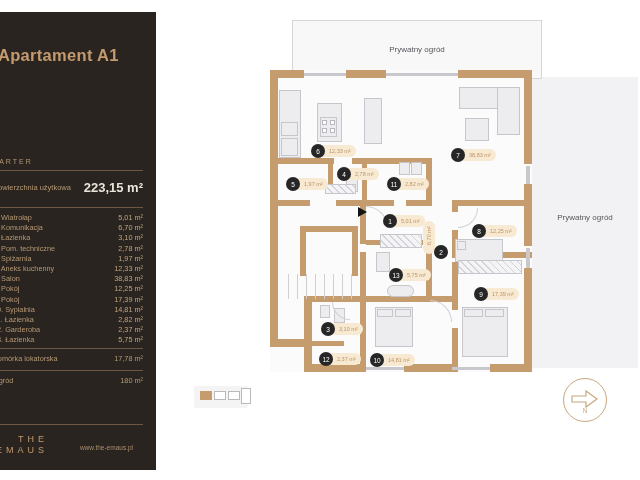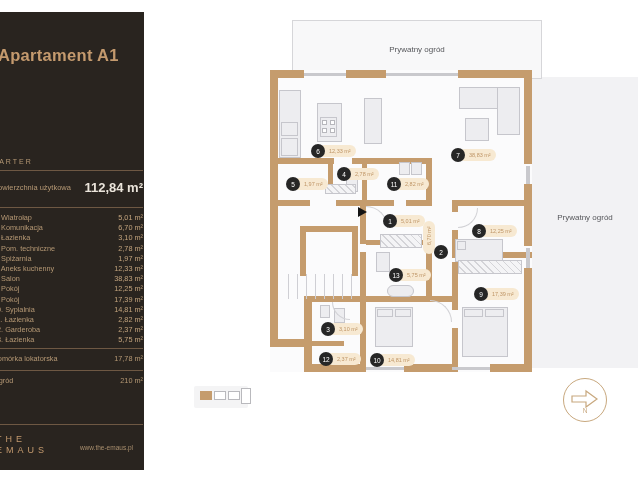--- a/index.html
+++ b/index.html
@@ -1,20 +1,20 @@
 <!DOCTYPE html>
 <html><head>
 <meta charset="utf-8">
 <style>
   html,body{margin:0;padding:0;background:#fff;}
   .stage{position:relative;width:640px;height:480px;background:#fff;overflow:hidden;
          font-family:"Liberation Sans",sans-serif;}
   
-  .sidebar{position:absolute;left:0;top:12px;width:144px;height:458px;
-           background:var(--sidebar-bg,#29241f);overflow:hidden;}
+  .sidebar{position:absolute;left:0;top:12px;width:156px;height:458px;
+           background:var(--sidebar-bg,#29241f);overflow:hidden;text-align:right;}
   .side-inner{position:absolute;left:-7px;top:0;width:150px;height:100%;}
   .s-title{position:absolute;left:5px;top:34px;margin:0;font-size:16.5px;font-weight:600;
            letter-spacing:.3px;color:var(--gold,#c49a6e);white-space:nowrap;}
   .s-floor{position:absolute;left:0;top:146px;font-size:7px;letter-spacing:2px;
            color:var(--stext,#b59874);}
   .sdiv{position:absolute;left:0;width:150px;border:none;border-top:1px solid rgba(196,154,110,.45);margin:0;}
   .arearow{position:absolute;left:0;top:168px;width:150px;display:flex;
            justify-content:space-between;align-items:center;}
   .alabel{font-size:7.5px;color:var(--stext,#b59874);}
   .avalue{font-size:13px;font-weight:600;color:var(--vlight,#eae4da);}
@@ -75,21 +75,21 @@
 
 <div class="stage" style="--sidebar-bg: #29241f; --gold: #c49a6e; --stext: #b59874; --vlight: #eae4da; --wall: #c59c6d; --markbg: #262626; --pillbg: #f7e9d2; --pilltx: #bf9566;">
 
   <aside class="sidebar">
     <div class="side-inner">
       <h1 class="s-title">Apartament A1</h1>
       <div class="s-floor">PARTER</div>
       <hr class="sdiv" style="top:158px">
       <div class="arearow">
         <span class="alabel">Powierzchnia użytkowa</span>
-        <span class="avalue">112,84 m²</span>
+        <span class="avalue">223,15 m²</span>
       </div>
       <hr class="sdiv" style="top:195px">
       <div class="rooms">
           <div class="rrow">
             <span>1. Wiatrołap</span>
             <span class="ra">5,01 m²</span>
           </div>
           <div class="rrow">
             <span>2. Komunikacja</span>
             <span class="ra">6,70 m²</span>
@@ -140,21 +140,21 @@
           </div>
         </div>
       <hr class="sdiv" style="top:336px">
       <div class="xrow" style="top:342px">
         <span>Komórka lokatorska</span>
         <span class="ra">17,78 m²</span>
       </div>
       <hr class="sdiv" style="top:358px">
       <div class="xrow" style="top:364px">
         <span>Ogród</span>
-        <span class="ra">210 m²</span>
+        <span class="ra">180 m²</span>
       </div>
       <hr class="sdiv" style="top:412px">
       <div class="logo">
         <div>THE</div>
         <div>EMAUS</div>
       </div>
       <div class="website">www.the-emaus.pl</div>
     </div>
   </aside>
 

